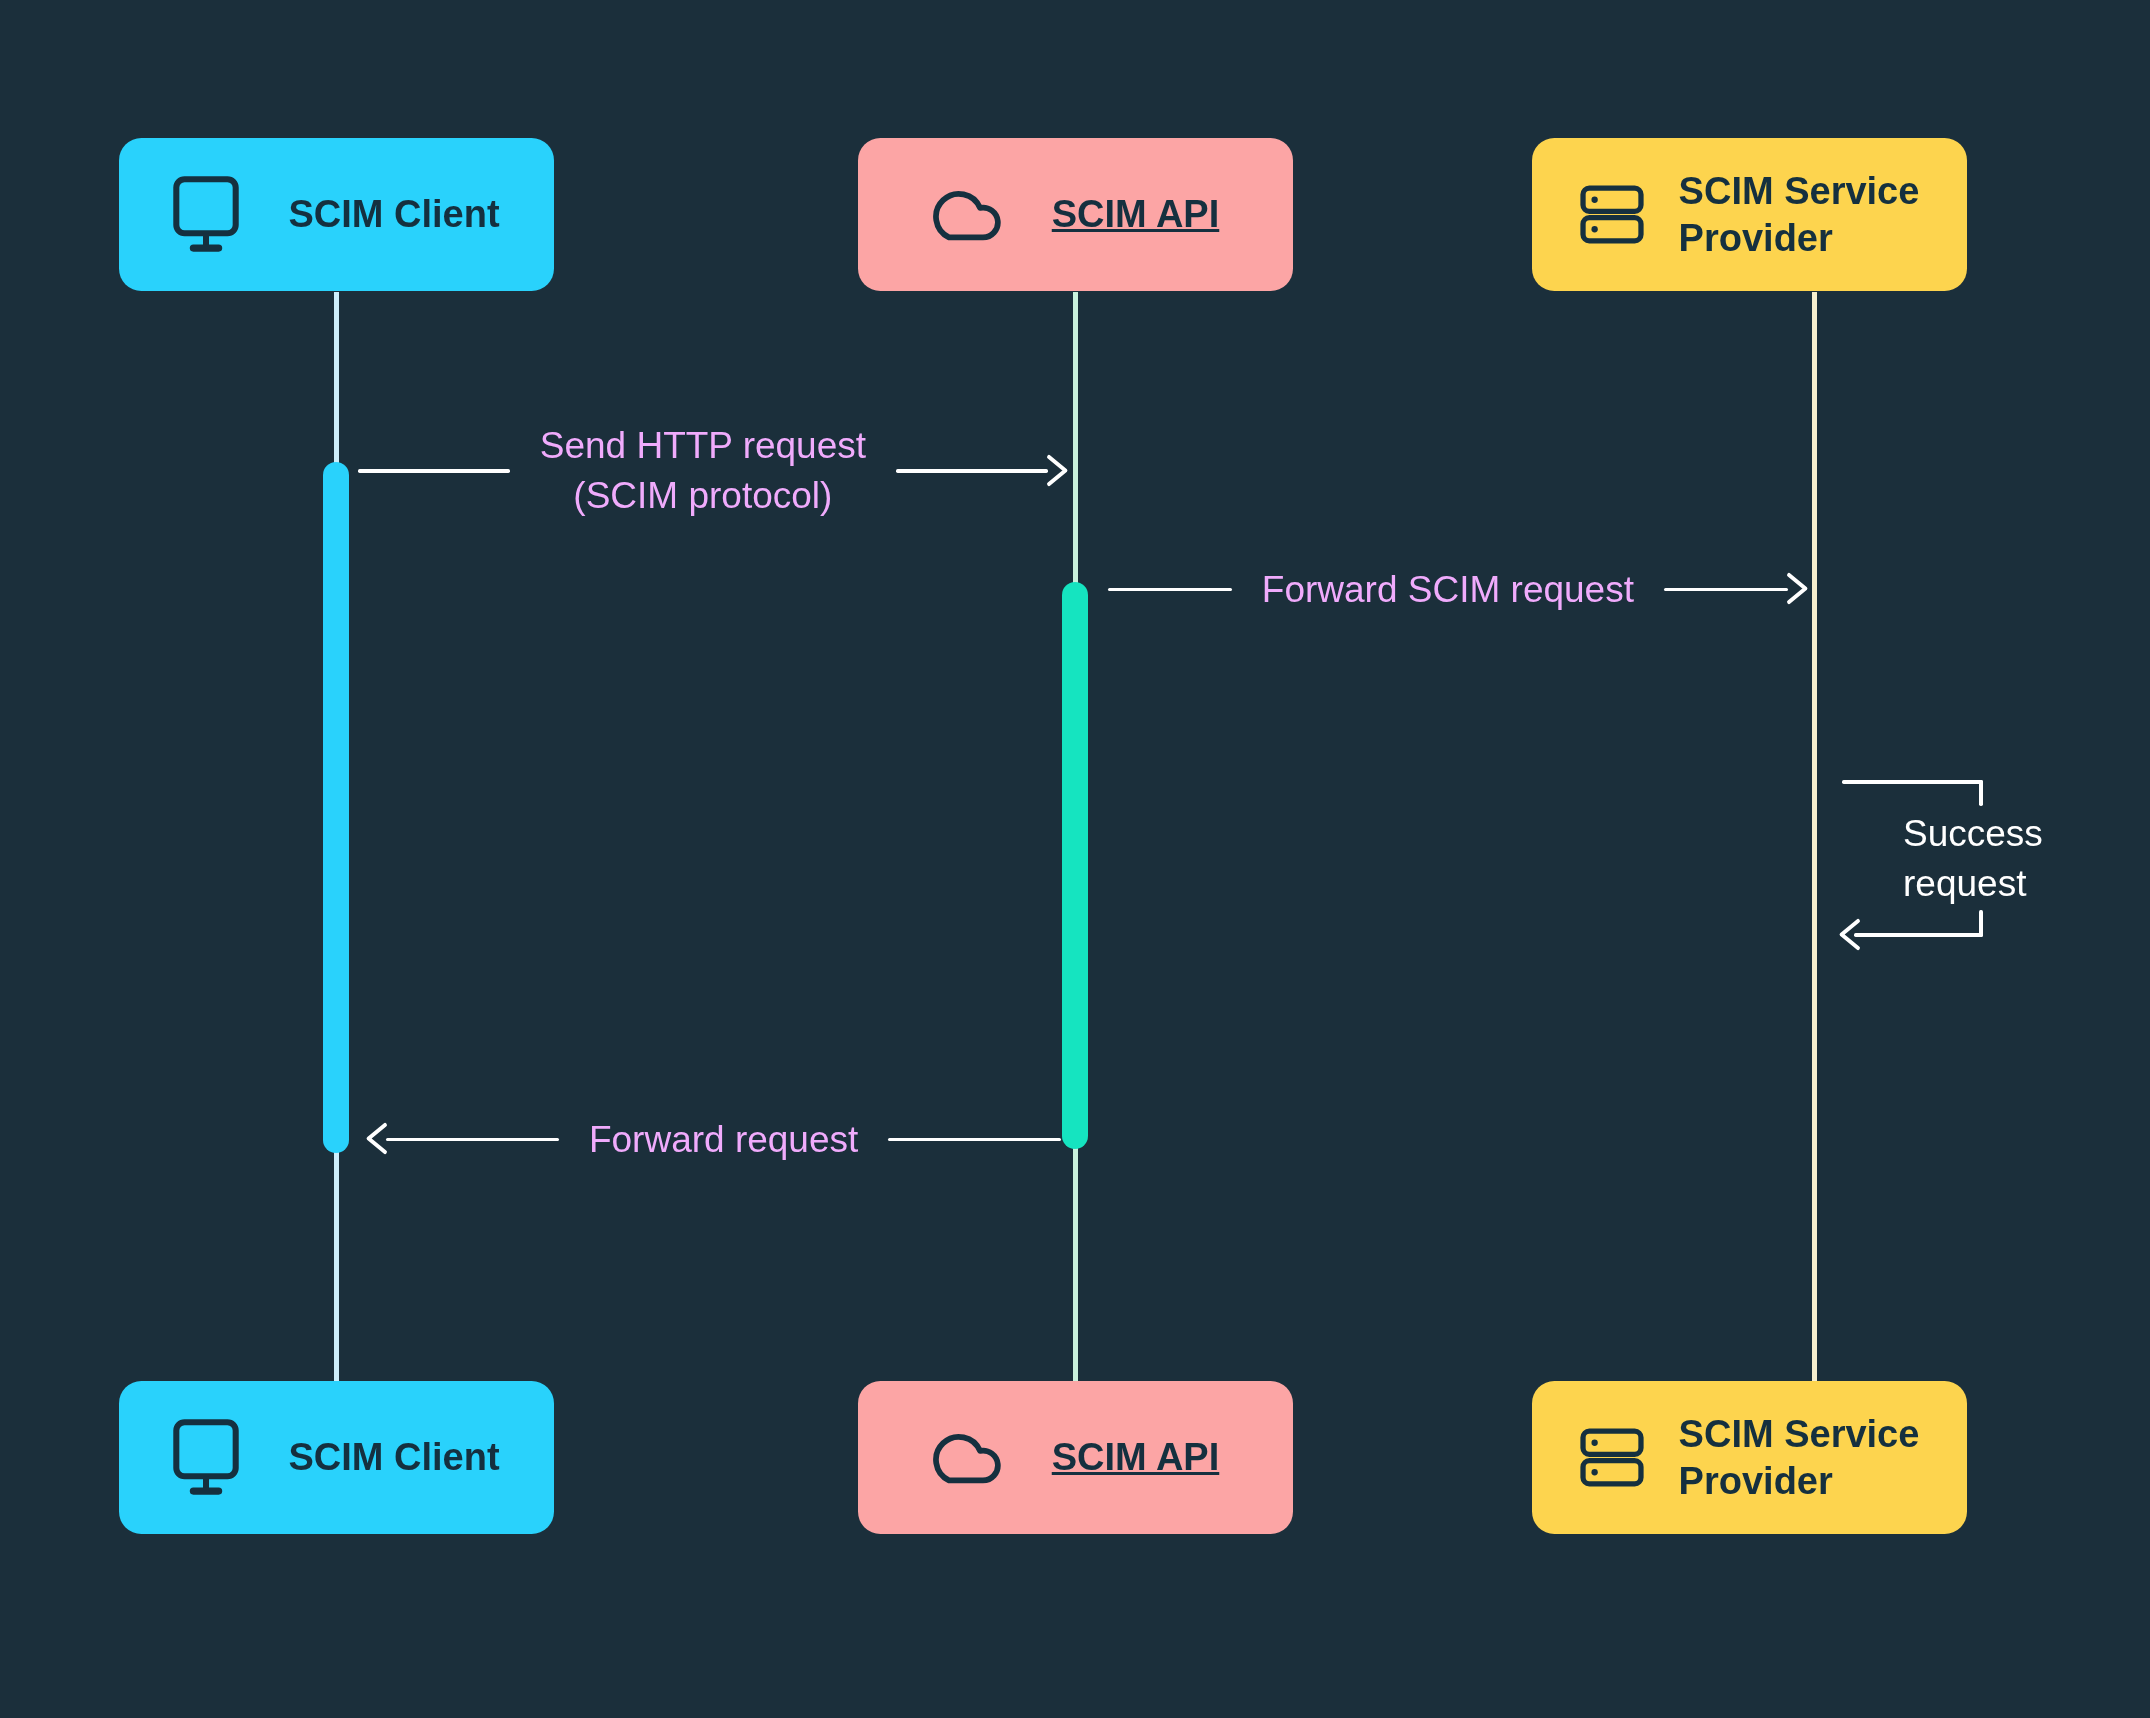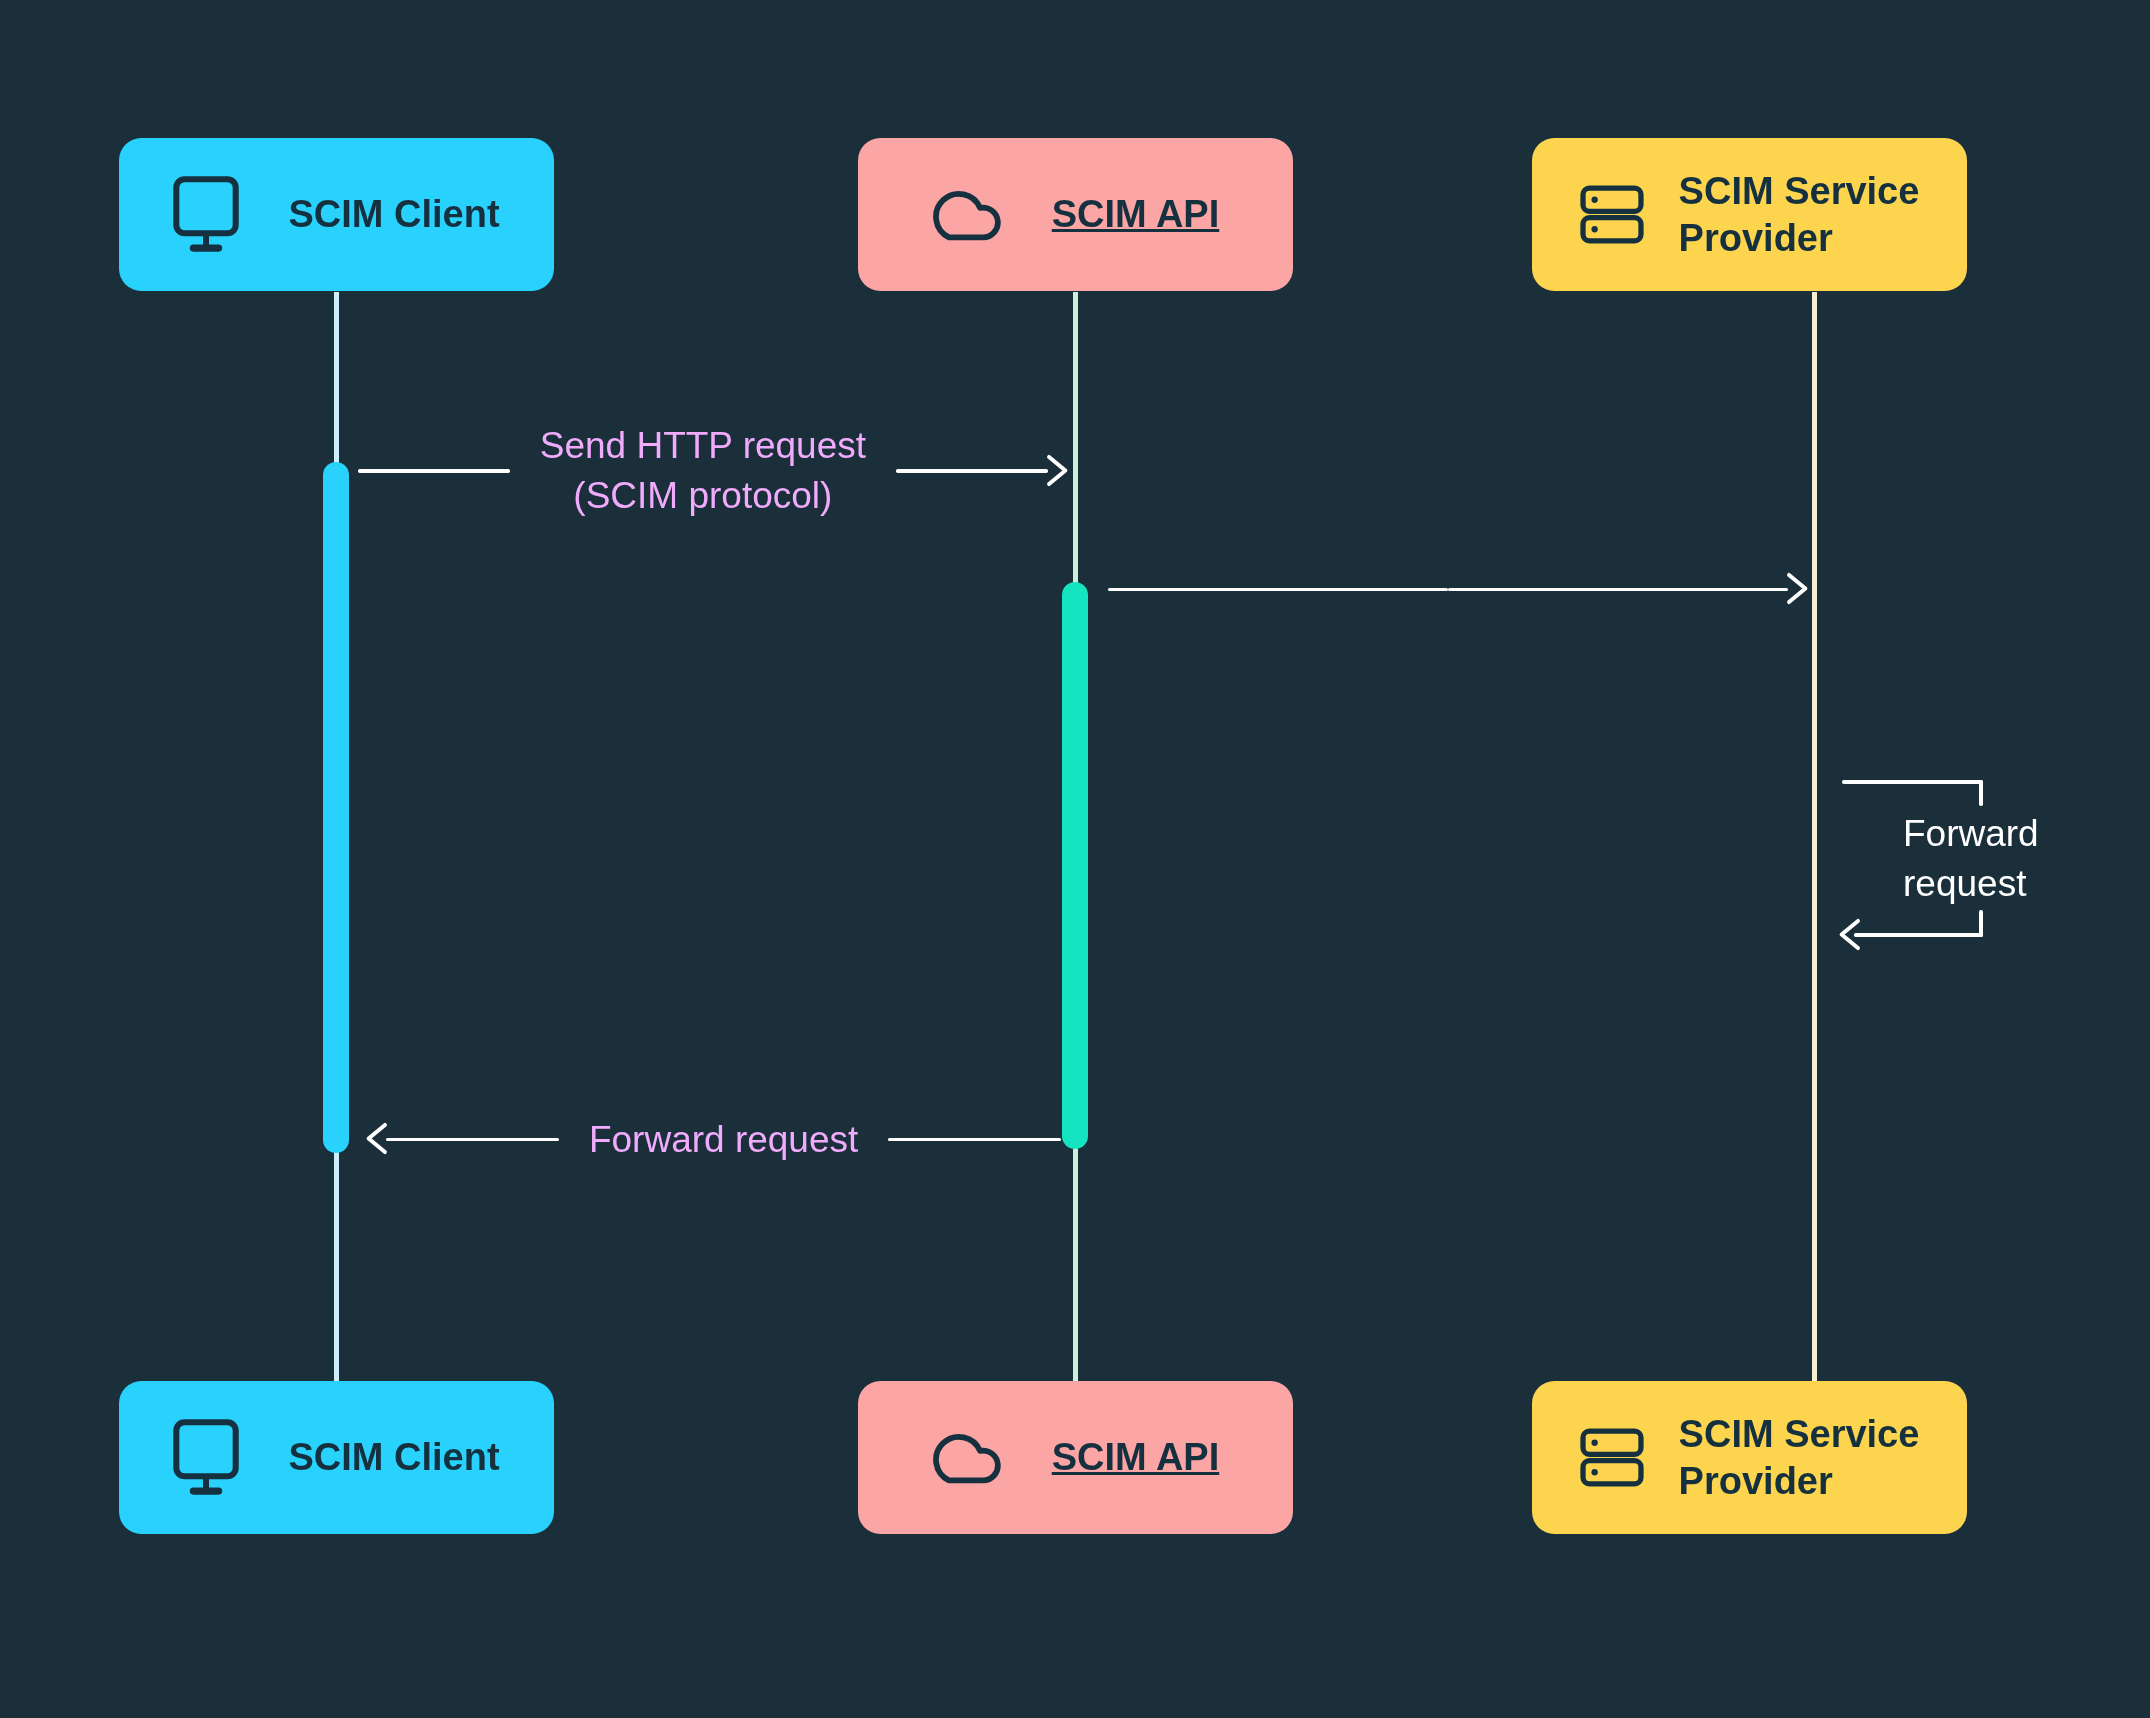--- a/index.html
+++ b/index.html
@@ -128,31 +128,32 @@
     <span class="msg-line"></span>
     <span class="arrow arrow-r">
       <svg width="25" height="35" viewBox="0 0 44 62" fill="none">
         <path d="M7 7 L36 31 L7 55" stroke="#ffffff" stroke-width="7" stroke-linecap="round" stroke-linejoin="round"></path>
       </svg>
     </span>
   </div>
 
   <div class="msg msg-2">
     <span class="msg-line"></span>
+    <span class="msg-text">Forward SCIM request</span>
     <span class="msg-line"></span>
     <span class="arrow arrow-r">
       <svg width="25" height="35" viewBox="0 0 44 62" fill="none">
         <path d="M7 7 L36 31 L7 55" stroke="#ffffff" stroke-width="7" stroke-linecap="round" stroke-linejoin="round"></path>
       </svg>
     </span>
   </div>
 
   <div class="loop-seg loop-top"></div>
   <div class="loop-seg loop-stub1"></div>
-  <div class="loop-text">Forward
+  <div class="loop-text">Success
 request</div>
   <div class="loop-seg loop-stub2"></div>
   <div class="loop-seg loop-bottom"></div>
   <span class="loop-arrow">
     <svg width="25" height="35" viewBox="0 0 44 62" fill="none">
       <path d="M37 7 L8 31 L37 55" stroke="#ffffff" stroke-width="7" stroke-linecap="round" stroke-linejoin="round"></path>
     </svg>
   </span>
 
 

